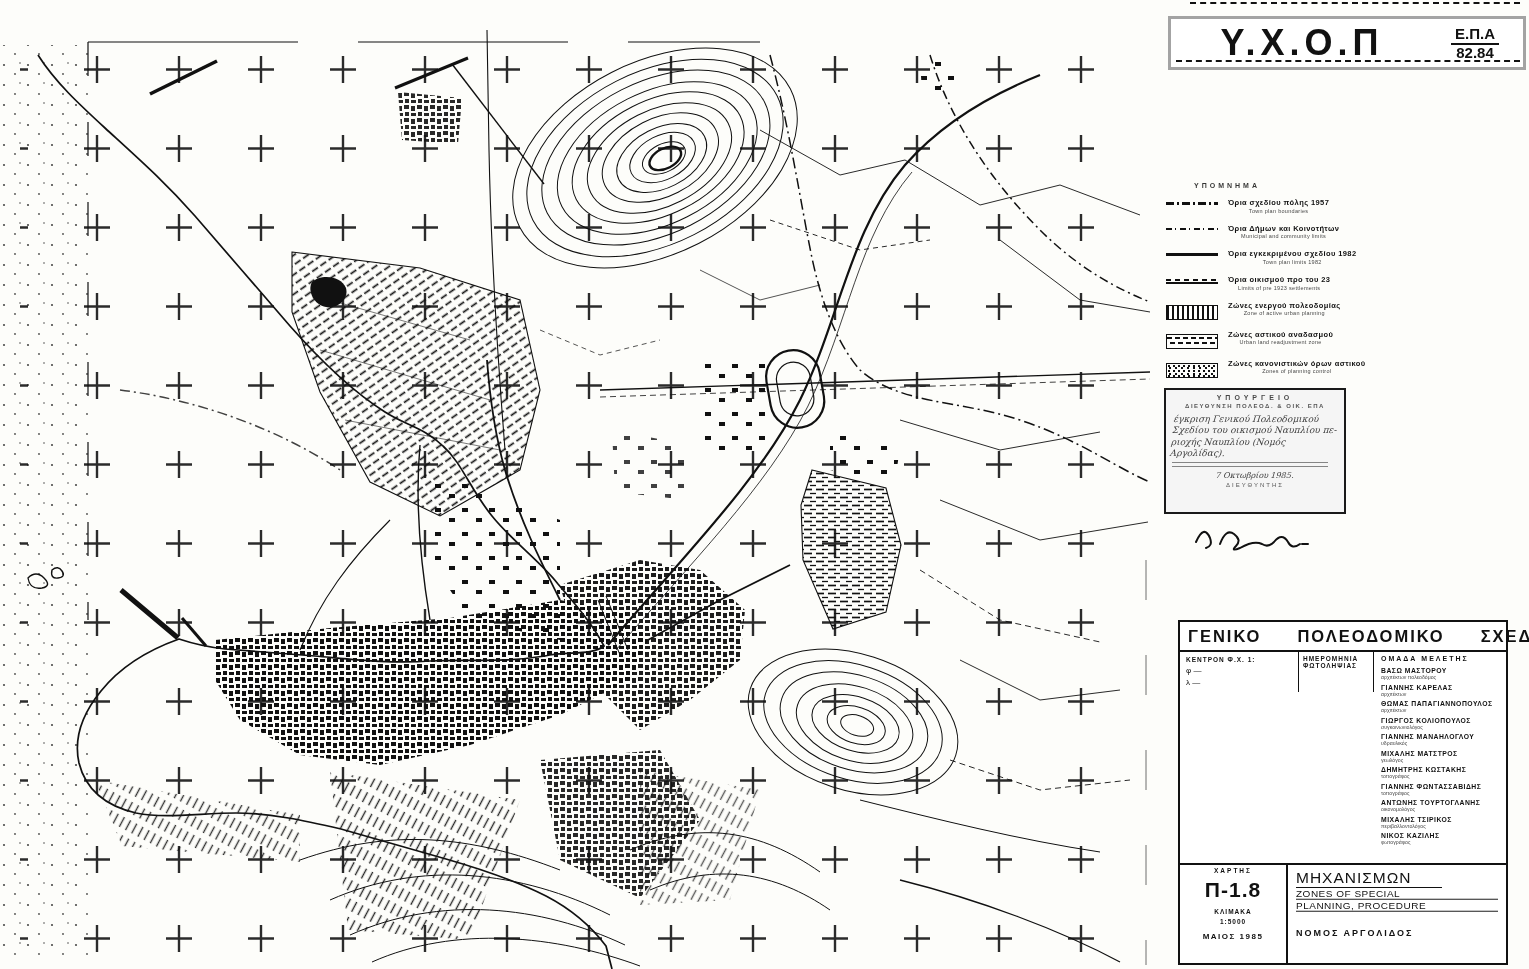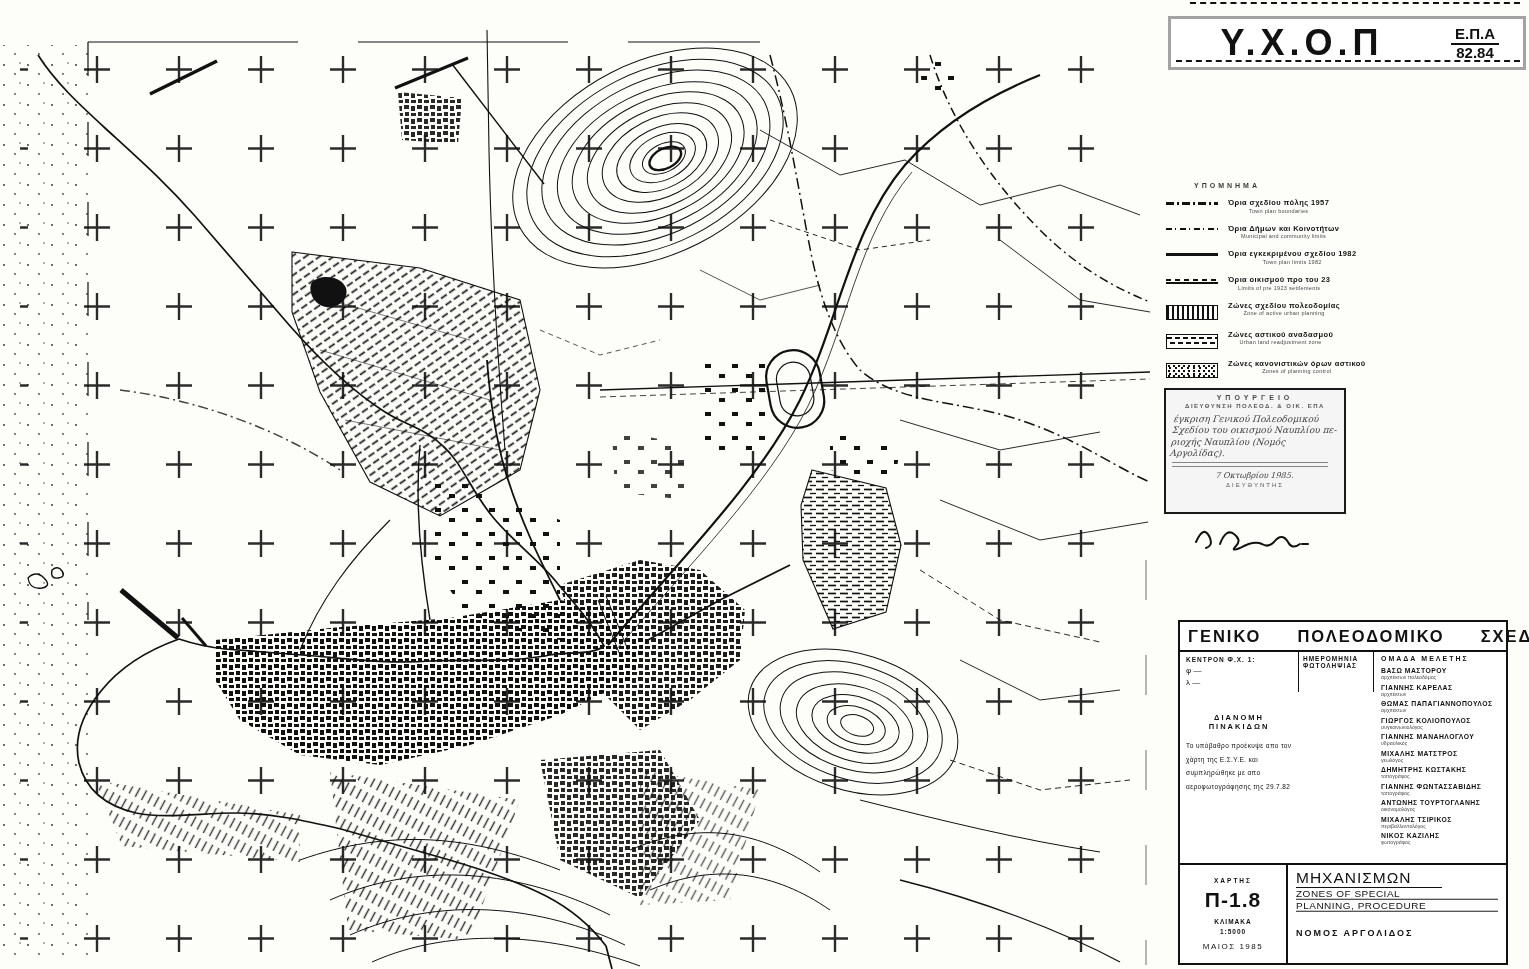--- a/index.html
+++ b/index.html
@@ -64,25 +64,25 @@
   .phi{font-size:8px;margin-top:3px;}
   .team-hd{font-size:7px;font-weight:bold;letter-spacing:2px;margin-bottom:5px;}
   .tm{margin-bottom:3.5px;}
   .tm .nm{font-size:6.8px;font-weight:bold;letter-spacing:.5px;}
   .tm .rl{font-size:5.2px;opacity:.8;}
   .dist{margin-top:26px;}
   .dist-hd{font-size:7.5px;font-weight:bold;letter-spacing:2px;text-align:center;}
   .dist-tx{font-size:6.5px;line-height:2.1;margin-top:8px;letter-spacing:.4px;}
   .tb-bottom{position:absolute;left:0;bottom:0;width:100%;height:100px;border-top:2px solid #111;
              display:flex;box-sizing:border-box;}
-  .tb-bl{width:108px;border-right:2px solid #111;text-align:center;padding-top:12px;box-sizing:border-box;}
+  .tb-bl{width:108px;border-right:2px solid #111;text-align:center;padding-top:2px;box-sizing:border-box;}
   .map-lbl{font-size:6.5px;font-weight:bold;letter-spacing:2px;}
   .map-no{font-size:21px;font-weight:bold;letter-spacing:1px;margin:4px 0 5px;}
   .map-sc{font-size:6.5px;font-weight:bold;letter-spacing:1px;line-height:1.5;}
-  .map-dt{font-size:8px;font-weight:normal;letter-spacing:1.5px;margin-top:5px;}
+  .map-dt{font-size:8px;font-weight:bold;letter-spacing:1.5px;margin-top:5px;}
   .tb-br{flex:1;padding:4px 8px;box-sizing:border-box;}
   .sub-gr{font-size:15.5px;letter-spacing:1px;font-family:"Liberation Sans",sans-serif;}
   .sub-gr2{border-bottom:1.5px solid #111;display:inline-block;padding-right:30px;}
   .sub-en{font-size:10px;letter-spacing:.5px;line-height:1.1;border-bottom:1px solid #111;
           transform:scaleY(.95);}
   .sub-en2{border-bottom:1.5px solid #111;}
   .nomos{font-size:9px;font-weight:bold;letter-spacing:2px;margin-top:16px;}
 </style>
 </head>
 <body>
@@ -289,21 +289,21 @@
       <div class="lg-sw sw-l4"></div>
       <div class="lg-txt">
           <div class="gr">Όρια οικισμού προ του 23</div>
         <div class="en">Limits of pre 1923 settlements</div>
         </div>
     </div>
 
     <div class="lg-row">
       <div class="lg-sw zb zb-vert"></div>
       <div class="lg-txt">
-          <div class="gr">Ζώνες σχεδίου πολεοδομίας</div>
+          <div class="gr">Ζώνες ενεργού πολεοδομίας</div>
         <div class="en">Zone of active urban planning</div>
         </div>
     </div>
     <div class="lg-row">
       <div class="lg-sw zb zb-dash"></div>
       <div class="lg-txt">
           <div class="gr">Ζώνες αστικού αναδασμού</div>
         <div class="en">Urban land readjustment zone</div>
         </div>
     </div>
@@ -350,24 +350,20 @@
       <span>ΓΕΝΙΚΟ</span>
       <span>ΠΟΛΕΟΔΟΜΙΚΟ</span>
       <span>ΣΧΕΔΙΟ</span>
     </div>
 
     <div class="tb-cols">
       <div class="tb-c1">
         <div class="cell-label">ΚΕΝΤΡΟΝ Φ.Χ. 1:</div>
         <div class="phi">φ —</div>
         <div class="phi">λ —</div>
-        <div class="dist">
-          <div class="dist-hd">ΔΙΑΝΟΜΗ  ΠΙΝΑΚΙΔΩΝ</div>
-          <div class="dist-tx">Το υπόβαθρο προέκυψε απο τον χάρτη της Ε.Σ.Υ.Ε. και συμπληρώθηκε με απο αεροφωτογράφησης της 29.7.82</div>
-        </div>
       </div>
 
       <div class="tb-c2wrap">
         <div class="tb-c2">
           <div class="cell-label">ΗΜΕΡΟΜΗΝΙΑ</div>
           <div class="cell-label">ΦΩΤΟΛΗΨΙΑΣ</div>
         </div>
       </div>
 
       <div class="tb-c3">

